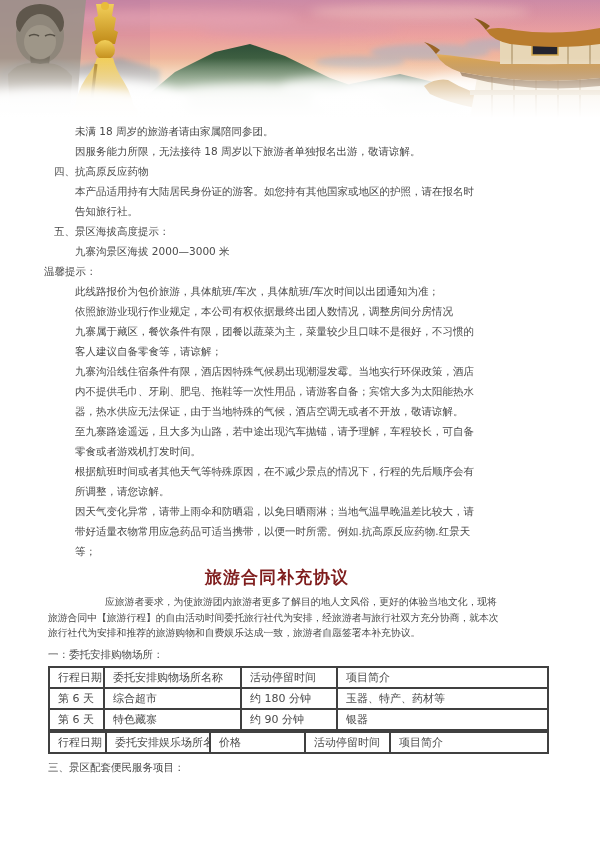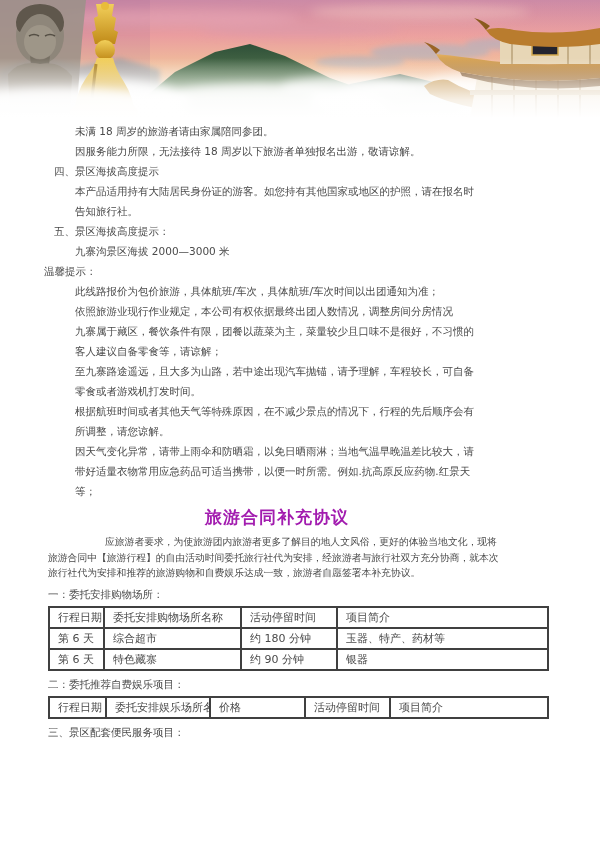--- a/index.html
+++ b/index.html
@@ -17,21 +17,21 @@
   .banner svg { display:block; }
 
   .notices { padding:3px 54px 0 44px; font-size:10.5px; line-height:20px; color:#4a4a4a; }
   .line { min-height:20px; }
   .line.lvl0 { padding-left:10px; }
   .line.lvl1 { padding-left:31px; }
   .line.label { padding-left:0; }
 
   .agreement { padding:0 28px 0 48px; }
   .agreement-title {
-    font-size:17px; font-weight:bold; color:#a21caf;
+    font-size:17px; font-weight:bold; color:#7f1d1d;
     text-align:center; line-height:24px; margin:4px 0 5px; letter-spacing:1px;
   }
   .agreement-intro {
     font-size:9.8px; line-height:15.5px; color:#4a4a4a; text-indent:57px;
   }
   .tbl-label { font-size:10.5px; line-height:16px; margin:5px 0 4px; color:#4a4a4a; }
   table { border-collapse:collapse; table-layout:fixed; width:499px; }
   td {
     border:2px solid #404040; padding:2px 8px; height:21px;
     font-size:11px; color:#4a4a4a; vertical-align:middle;
@@ -163,29 +163,30 @@
       </g>
 
       <ellipse cx="60" cy="114" rx="130" ry="26" fill="#ffffff" opacity="0.9" filter="url(#soft)"></ellipse>
       <rect x="0" y="58" width="600" height="60" fill="url(#gFade)"></rect>
     </svg>
   </div>
 
   <div class="notices">
     <div class="line lvl1">未满 18 周岁的旅游者请由家属陪同参团。</div>
     <div class="line lvl1">因服务能力所限，无法接待 18 周岁以下旅游者单独报名出游，敬请谅解。</div>
-    <div class="line lvl0">四、景区海拔高度提示</div>
+    <div class="line lvl0">四、抗高原反应药物</div>
     <div class="line lvl1">本产品适用持有大陆居民身份证的游客。如您持有其他国家或地区的护照，请在报名时告知旅行社。</div>
     <div class="line lvl0">五、景区海拔高度提示：</div>
     <div class="line lvl1">九寨沟景区海拔 2000—3000 米</div>
 
     <div class="line label">温馨提示：</div>
     <div class="line lvl1">此线路报价为包价旅游，具体航班/车次，具体航班/车次时间以出团通知为准；</div>
     <div class="line lvl1">依照旅游业现行作业规定，本公司有权依据最终出团人数情况，调整房间分房情况</div>
     <div class="line lvl1">九寨属于藏区，餐饮条件有限，团餐以蔬菜为主，菜量较少且口味不是很好，不习惯的客人建议自备零食等，请谅解；</div>
+    <div class="line lvl1">九寨沟沿线住宿条件有限，酒店因特殊气候易出现潮湿发霉。当地实行环保政策，酒店内不提供毛巾、牙刷、肥皂、拖鞋等一次性用品，请游客自备；宾馆大多为太阳能热水器，热水供应无法保证，由于当地特殊的气候，酒店空调无或者不开放，敬请谅解。</div>
     <div class="line lvl1">至九寨路途遥远，且大多为山路，若中途出现汽车抛锚，请予理解，车程较长，可自备零食或者游戏机打发时间。</div>
     <div class="line lvl1">根据航班时间或者其他天气等特殊原因，在不减少景点的情况下，行程的先后顺序会有所调整，请您谅解。</div>
     <div class="line lvl1">因天气变化异常，请带上雨伞和防晒霜，以免日晒雨淋；当地气温早晚温差比较大，请带好适量衣物常用应急药品可适当携带，以便一时所需。例如.抗高原反应药物.红景天等；</div>
   </div>
 
   <div class="agreement">
     <div class="agreement-title">旅游合同补充协议</div>
     <p class="agreement-intro">应旅游者要求，为使旅游团内旅游者更多了解目的地人文风俗，更好的体验当地文化，现将旅游合同中【旅游行程】的自由活动时间委托旅行社代为安排，经旅游者与旅行社双方充分协商，就本次旅行社代为安排和推荐的旅游购物和自费娱乐达成一致，旅游者自愿签署本补充协议。</p>
 
     <div class="tbl-label">一：委托安排购物场所：</div>
@@ -211,21 +212,20 @@
       </tr>
       <tr>
         <td>第 6 天</td>
         <td>特色藏寨</td>
         <td>约 90 分钟</td>
         <td>银器</td>
       </tr>
     </tbody>
       </table>
 
-    <div class="tbl-label">二：委托推荐自费娱乐项目：</div>
     <table>
       <colgroup>
           <col style="width:57px">
           <col style="width:104px">
           <col style="width:95px">
           <col style="width:85px">
           <col style="width:158px">
         </colgroup>
       <tbody>
           <tr>

